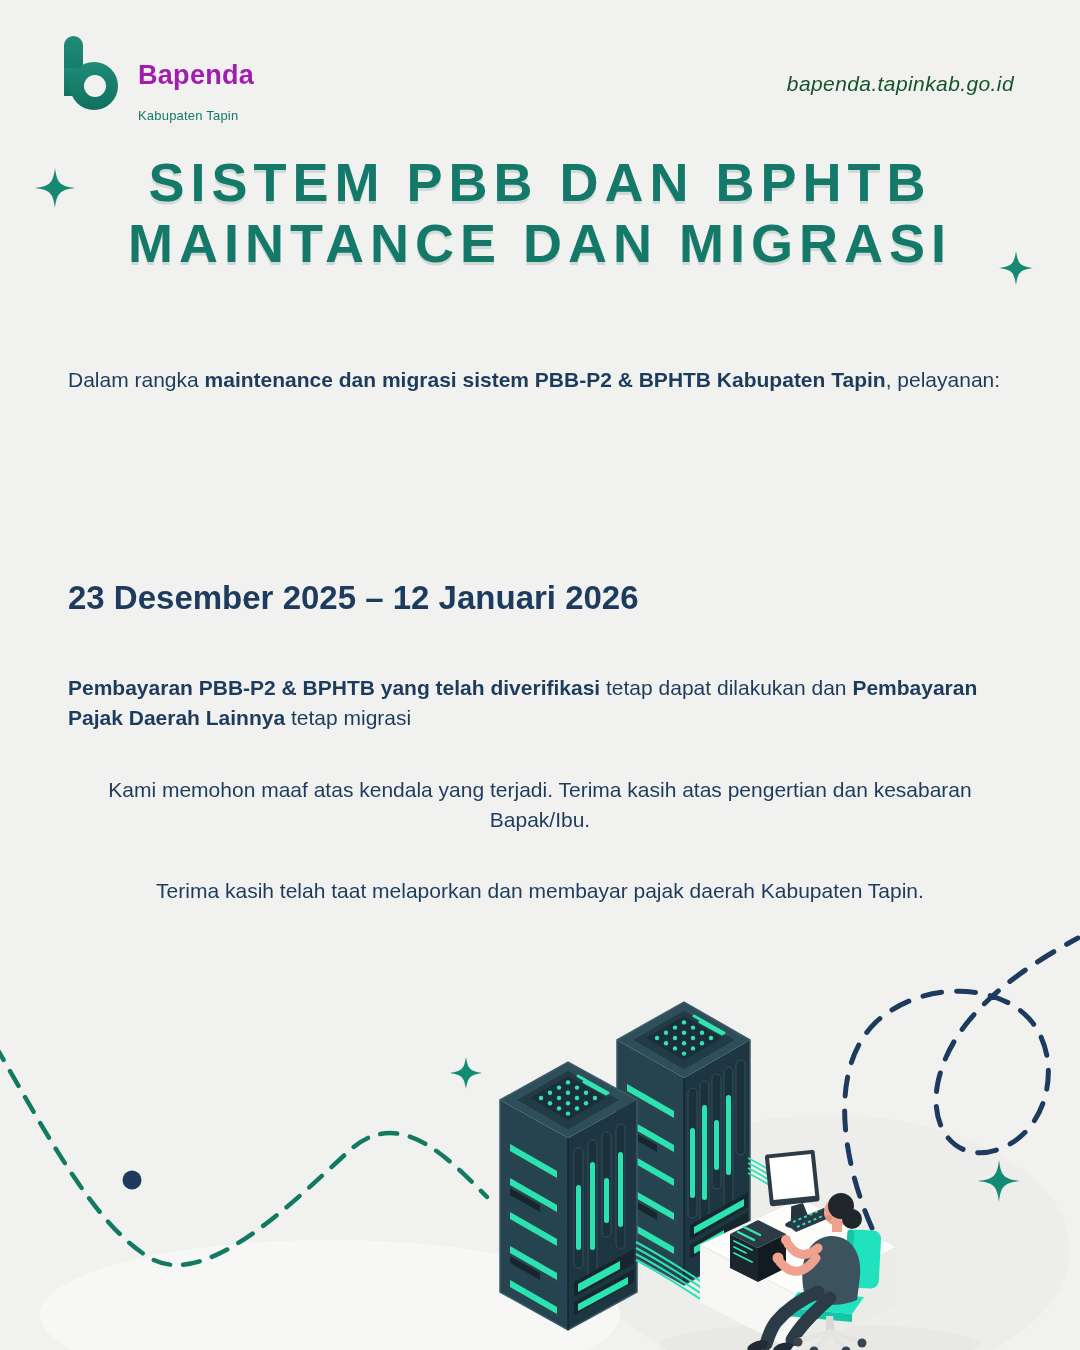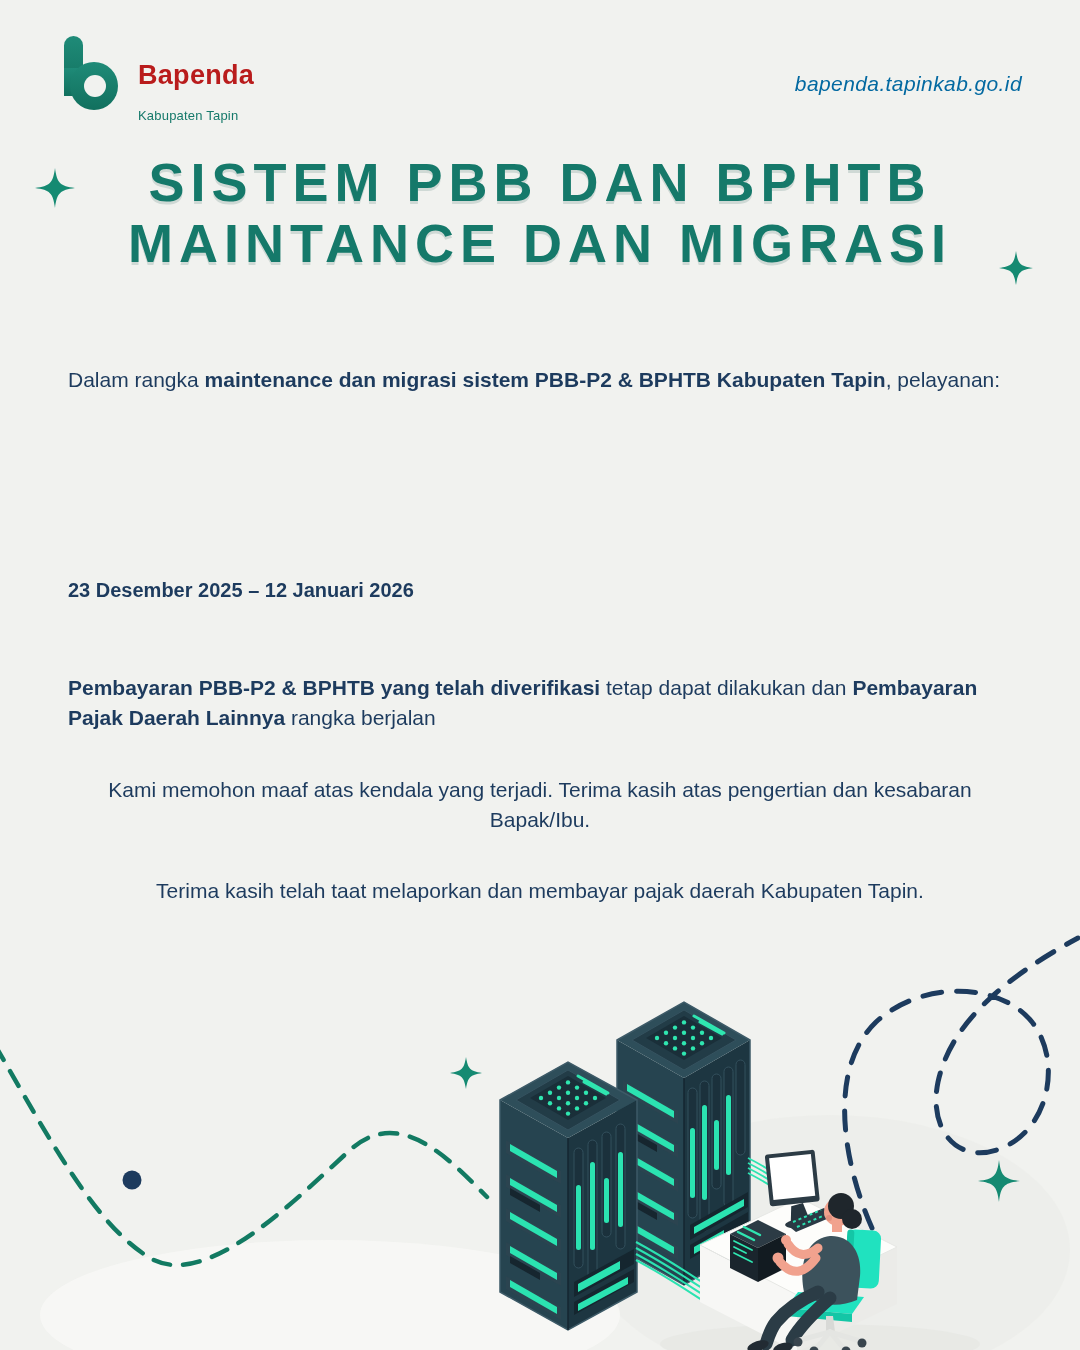--- a/index.html
+++ b/index.html
@@ -8,38 +8,38 @@
     background:#F1F2EF;
     font-family:"Liberation Sans",sans-serif;
     position:relative;overflow:hidden;
     color:#1D3B5E;
   }
   .poster{position:absolute;inset:0;}
   
   .brand{position:absolute;left:58px;top:34px;display:flex;gap:14px;align-items:flex-start;}
   .brand-mark{width:66px;height:78px;flex:0 0 auto;}
   .brand-text{margin-top:27px;line-height:1.1;}
-  .brand-name{font-size:27px;font-weight:700;color:#b91c1c;letter-spacing:.3px;}
+  .brand-name{font-size:27px;font-weight:700;color:#a21caf;letter-spacing:.3px;}
   .brand-sub{font-size:13px;font-weight:500;color:#15796A;margin-top:18px;letter-spacing:.2px;}
-  .website{position:absolute;right:58px;top:72px;font-style:italic;font-size:21px;color:#0369a1;letter-spacing:.4px;}
+  .website{position:absolute;right:66px;top:72px;font-style:italic;font-size:21px;color:#14532d;letter-spacing:.4px;}
   
   .title{
     position:absolute;top:152px;left:0;right:0;text-align:center;
     color:#15796A;font-weight:800;font-size:54px;letter-spacing:6px;
     line-height:1.13;text-shadow:0 3px 0 rgba(16,77,66,.15);
   }
   
   .para{position:absolute;left:68px;width:944px;font-size:21px;line-height:1.45;color:#1D3B5E;}
   .para b{font-weight:700;}
   .p-intro{top:344px;}
   .p-bullets{top:448px;line-height:1.3;}
   .bullet{white-space:nowrap;}
   .bchar{margin-right:11px;}
   .p-suspend{top:546px;}
-  .p-date{top:578px;font-size:20px;line-height:1.2;}
+  .p-date{top:578px;font-size:33px;line-height:1.2;}
   .p-except{top:652px;}
   .p-apology{top:754px;text-align:center;}
   .p-closing{top:855px;text-align:center;}
   
   .art{position:absolute;inset:0;width:1080px;height:1350px;pointer-events:none;}
 </style>
 </head>
 <body>
 
 <div class="poster">
@@ -67,21 +67,21 @@
   <div class="title">
     <div>SISTEM PBB DAN BPHTB</div>
     <div>MAINTANCE DAN MIGRASI</div>
   </div>
 
   <p class="para p-intro"><span>Dalam rangka </span><b>maintenance dan migrasi sistem PBB-P2 &amp; BPHTB Kabupaten Tapin</b><span>, pelayanan:</span></p>
 
 
   <div class="para p-date"><b>23 Desember 2025 – 12 Januari 2026</b></div>
 
-  <p class="para p-except"><b>Pembayaran PBB-P2 &amp; BPHTB yang telah diverifikasi</b><span> tetap dapat dilakukan dan </span><b>Pembayaran Pajak Daerah Lainnya</b><span> rangka berjalan</span></p>
+  <p class="para p-except"><b>Pembayaran PBB-P2 &amp; BPHTB yang telah diverifikasi</b><span> tetap dapat dilakukan dan </span><b>Pembayaran Pajak Daerah Lainnya</b><span> tetap migrasi</span></p>
 
   <p class="para p-apology">Kami memohon maaf atas kendala yang terjadi. Terima kasih atas pengertian dan kesabaran Bapak/Ibu.</p>
   <p class="para p-closing">Terima kasih telah taat melaporkan dan membayar pajak daerah Kabupaten Tapin.</p>
 
   <svg class="art" viewBox="0 0 1080 1350">
 
     <g>
       <ellipse cx="830" cy="1250" rx="240" ry="135" fill="#ECEDEA" opacity="0.85"></ellipse>
       <ellipse cx="330" cy="1315" rx="290" ry="75" fill="#F7F7F5" opacity="0.9"></ellipse>
       <ellipse cx="820" cy="1344" rx="160" ry="20" fill="#E6E7E4" opacity="0.8"></ellipse>

